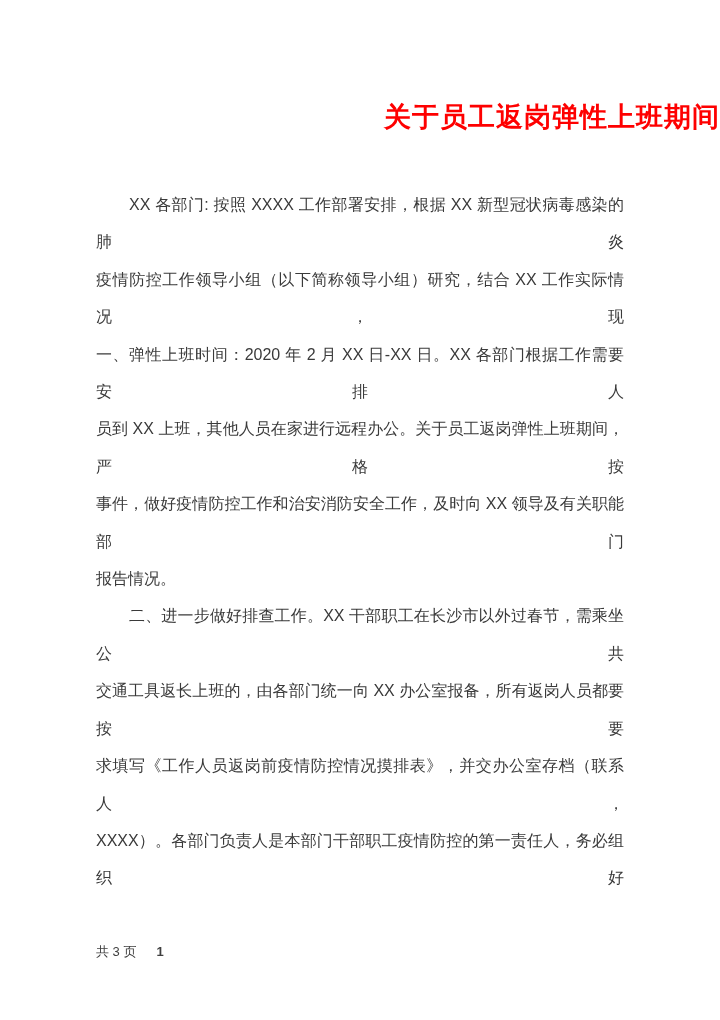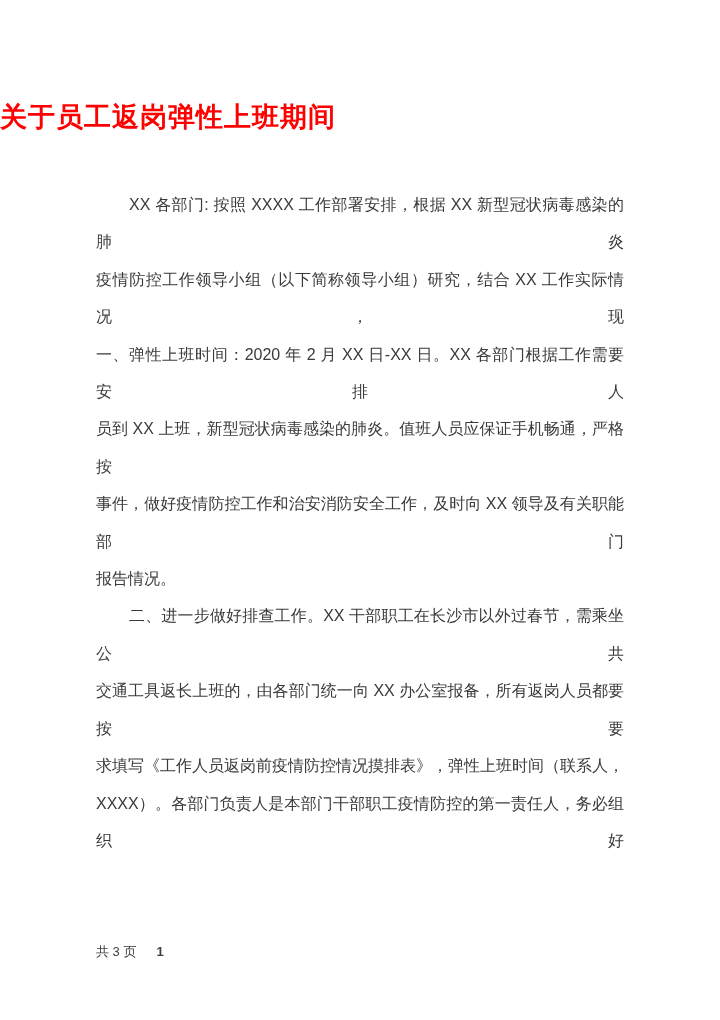--- a/index.html
+++ b/index.html
@@ -10,21 +10,21 @@
   }
   .page {
     position: relative;
     width: 720px;
     height: 1020px;
     background: #ffffff;
     overflow: hidden;
   }
   .title {
     margin: 90px 0 0 0;
-    text-align: left;
+    text-align: right;
     font-size: 27px;
     font-weight: bold;
     line-height: 54px;
     color: #fe0000;
     letter-spacing: 1px;
   }
   .title-line { display: block; }
   .body-text {
     margin: 42px 96px 0 96px;
     width: 528px;
@@ -65,26 +65,26 @@
 <div class="page">
 
   <h1 class="title">
     <span class="title-line">关于员工返岗弹性上班期间</span>
   </h1>
 
   <div class="body-text">
     <div class="line indent">XX 各部门: 按照 XXXX 工作部署安排，根据 XX 新型冠状病毒感染的肺炎</div>
     <div class="line">疫情防控工作领导小组（以下简称领导小组）研究，结合 XX 工作实际情况，现</div>
     <div class="line">一、弹性上班时间：2020 年 2 月 XX 日-XX 日。XX 各部门根据工作需要安排人</div>
-    <div class="line">员到 XX 上班，新型冠状病毒感染的肺炎。值班人员应保证手机畅通，严格按</div>
+    <div class="line">员到 XX 上班，其他人员在家进行远程办公。关于员工返岗弹性上班期间，严格按</div>
     <div class="line">事件，做好疫情防控工作和治安消防安全工作，及时向 XX 领导及有关职能部门</div>
     <div class="line last">报告情况。</div>
     <div class="line indent">二、进一步做好排查工作。XX 干部职工在长沙市以外过春节，需乘坐公共</div>
     <div class="line">交通工具返长上班的，由各部门统一向 XX 办公室报备，所有返岗人员都要按要</div>
-    <div class="line">求填写《工作人员返岗前疫情防控情况摸排表》，弹性上班时间（联系人，</div>
+    <div class="line">求填写《工作人员返岗前疫情防控情况摸排表》，并交办公室存档（联系人，</div>
     <div class="line">XXXX）。各部门负责人是本部门干部职工疫情防控的第一责任人，务必组织好</div>
 
   </div>
 
   <div class="footer">
     <span>共 3 页</span><span class="pagenum">1</span>
   </div>
 
 </div>
 

